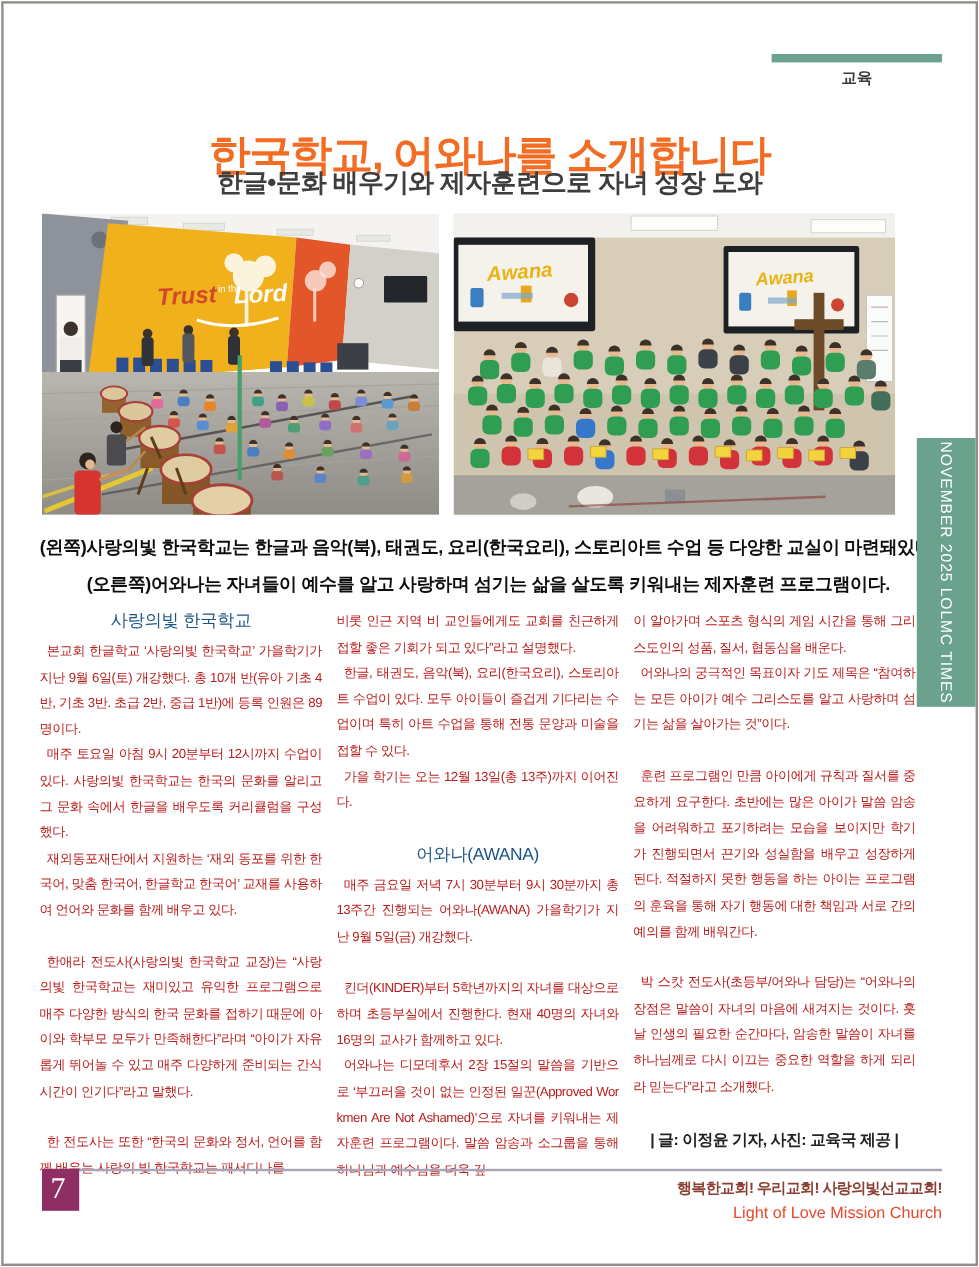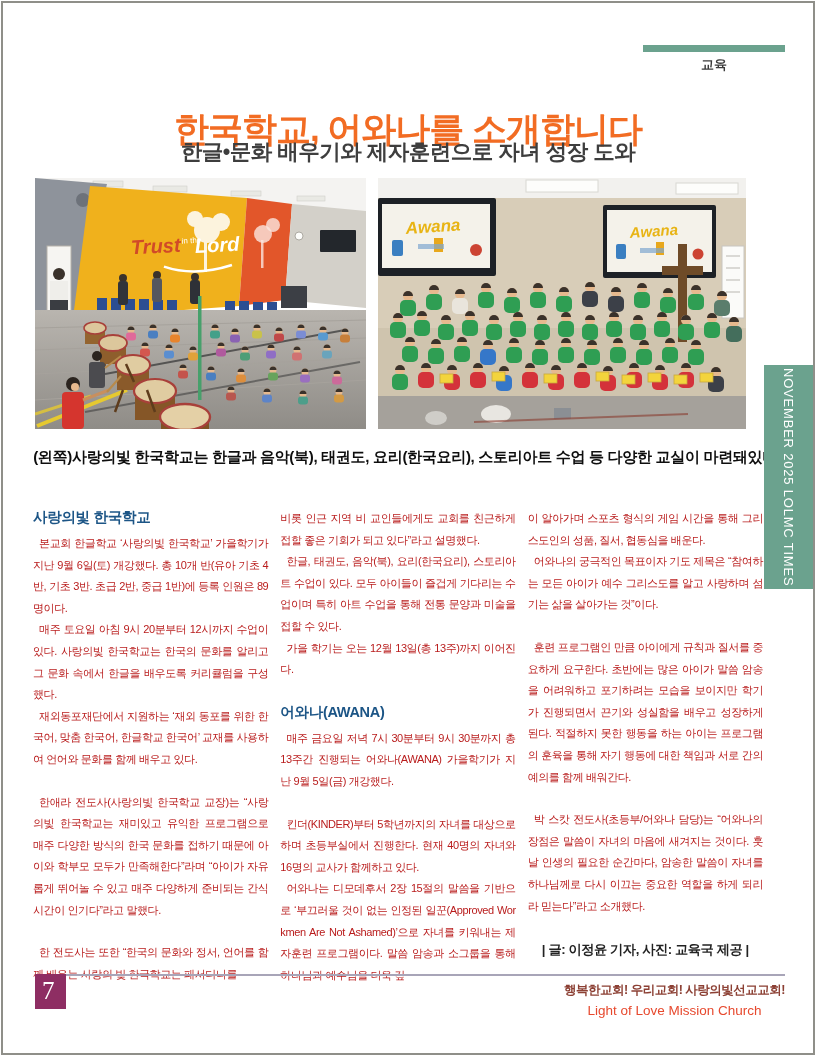--- a/index.html
+++ b/index.html
@@ -23,21 +23,21 @@
   .photo-left { left:35px; width:331px; }
   .photo-right { left:378px; width:368px; }
 
   
   .caption { position:absolute; left:33px; top:441px; width:748px; text-align:center;
              font-size:15px; font-weight:700; color:#0e0e0e; line-height:31px; letter-spacing:-0.3px; }
 
   
   .columns { position:absolute; left:33px; top:508px; width:730px; display:flex; gap:12px; }
   .col { flex:1; }
-  .col-heading { font-size:14.5px; font-weight:700; color:#1c5586;
+  .col-heading { text-align:center; font-size:14.5px; font-weight:400; color:#1c5586;
                  letter-spacing:-0.3px; margin-bottom:6px; }
   .body-p { font-size:11px; line-height:21.6px; color:#b91c1c; text-align:justify;
             letter-spacing:-0.4px; word-break:break-all; }
   .indent { text-indent:0.55em; }
   .gap-before { margin-top:21px; }
   .heading-gap { margin-top:22px; }
   .byline { margin-top:24px; text-align:center; font-size:13.2px; font-weight:700;
             color:#222; letter-spacing:-0.4px; }
 
   
@@ -46,21 +46,21 @@
   .side-tab span { writing-mode:vertical-rl; text-orientation:mixed; color:#fff;
                    font-size:13px; letter-spacing:0.8px; white-space:nowrap; }
 
   
   .footer-line { position:absolute; left:35px; top:974px; width:750px; height:2px; background:#a8a5b8; }
   .page-num { position:absolute; left:35px; top:974px; width:31px; height:35px; background:#8e2e63;
               color:#fff; font-family:"Liberation Serif","DejaVu Serif",serif; font-size:25px;
               padding-left:7px; line-height:34px; }
   .slogans { position:absolute; right:31px; top:982px; text-align:right; }
   .slogan-kr { font-size:12.5px; font-weight:700; color:#8c4034; letter-spacing:-0.5px; }
-  .slogan-en { font-size:13.5px; color:#e7492e; margin-top:4px;text-align:center; }
+  .slogan-en { font-size:13.5px; color:#e7492e; margin-top:4px; }
 </style>
 </head>
 <body>
 
 <div class="page">
   <div class="page-border"></div>
 
   <div class="section-bar" style="background:#6ba28e;"></div>
   <div class="section-label">교육</div>
   <h1 class="title">한국학교, 어와나를 소개합니다</h1>
@@ -323,20 +323,21 @@
       <rect y="218" width="368" height="33" fill="#a5a19b"></rect>
       <ellipse cx="118" cy="236" rx="15" ry="9" fill="#e8e6e1"></ellipse>
       <ellipse cx="58" cy="240" rx="11" ry="7" fill="#cfcdc8"></ellipse>
       <rect x="176" y="230" width="17" height="11" fill="#8b8f94"></rect>
       <path d="M96,244 L310,236" stroke="#8a3c30" stroke-width="2" opacity="0.6"></path>
     </svg>
   </div>
 
   <div class="caption">
     <div>(왼쪽)사랑의빛 한국학교는 한글과 음악(북), 태권도, 요리(한국요리), 스토리아트 수업 등 다양한 교실이 마련돼있다.</div>
+    <div>(오른쪽)어와나는 자녀들이 예수를 알고 사랑하며 섬기는 삶을 살도록 키워내는 제자훈련 프로그램이다.</div>
   </div>
 
   <div class="columns">
     <div class="col">
       <div class="col-heading">사랑의빛 한국학교</div>
       <p class="body-p indent">본교회 한글학교 ‘사랑의빛 한국학교’ 가을학기가 지난 9월 6일(토) 개강했다. 총 10개 반(유아 기초 4반, 기초 3반. 초급 2반, 중급 1반)에 등록 인원은 89명이다.</p>
       <p class="body-p indent">매주 토요일 아침 9시 20분부터 12시까지 수업이 있다. 사랑의빛 한국학교는 한국의 문화를 알리고 그 문화 속에서 한글을 배우도록 커리큘럼을 구성했다.</p>
       <p class="body-p indent">재외동포재단에서 지원하는 ‘재외 동포를 위한 한국어, 맞춤 한국어, 한글학교 한국어’ 교재를 사용하여 언어와 문화를 함께 배우고 있다.</p>
       <p class="body-p indent gap-before">한애라 전도사(사랑의빛 한국학교 교장)는 “사랑의빛 한국학교는 재미있고 유익한 프로그램으로 매주 다양한 방식의 한국 문화를 접하기 때문에 아이와 학부모 모두가 만족해한다”라며 “아이가 자유롭게 뛰어놀 수 있고 매주 다양하게 준비되는 간식 시간이 인기다”라고 말했다.</p>
       <p class="body-p indent gap-before">한 전도사는 또한 “한국의 문화와 정서, 언어를 함께 배우는 사랑의 빛 한국학교는 패서디나를</p>

